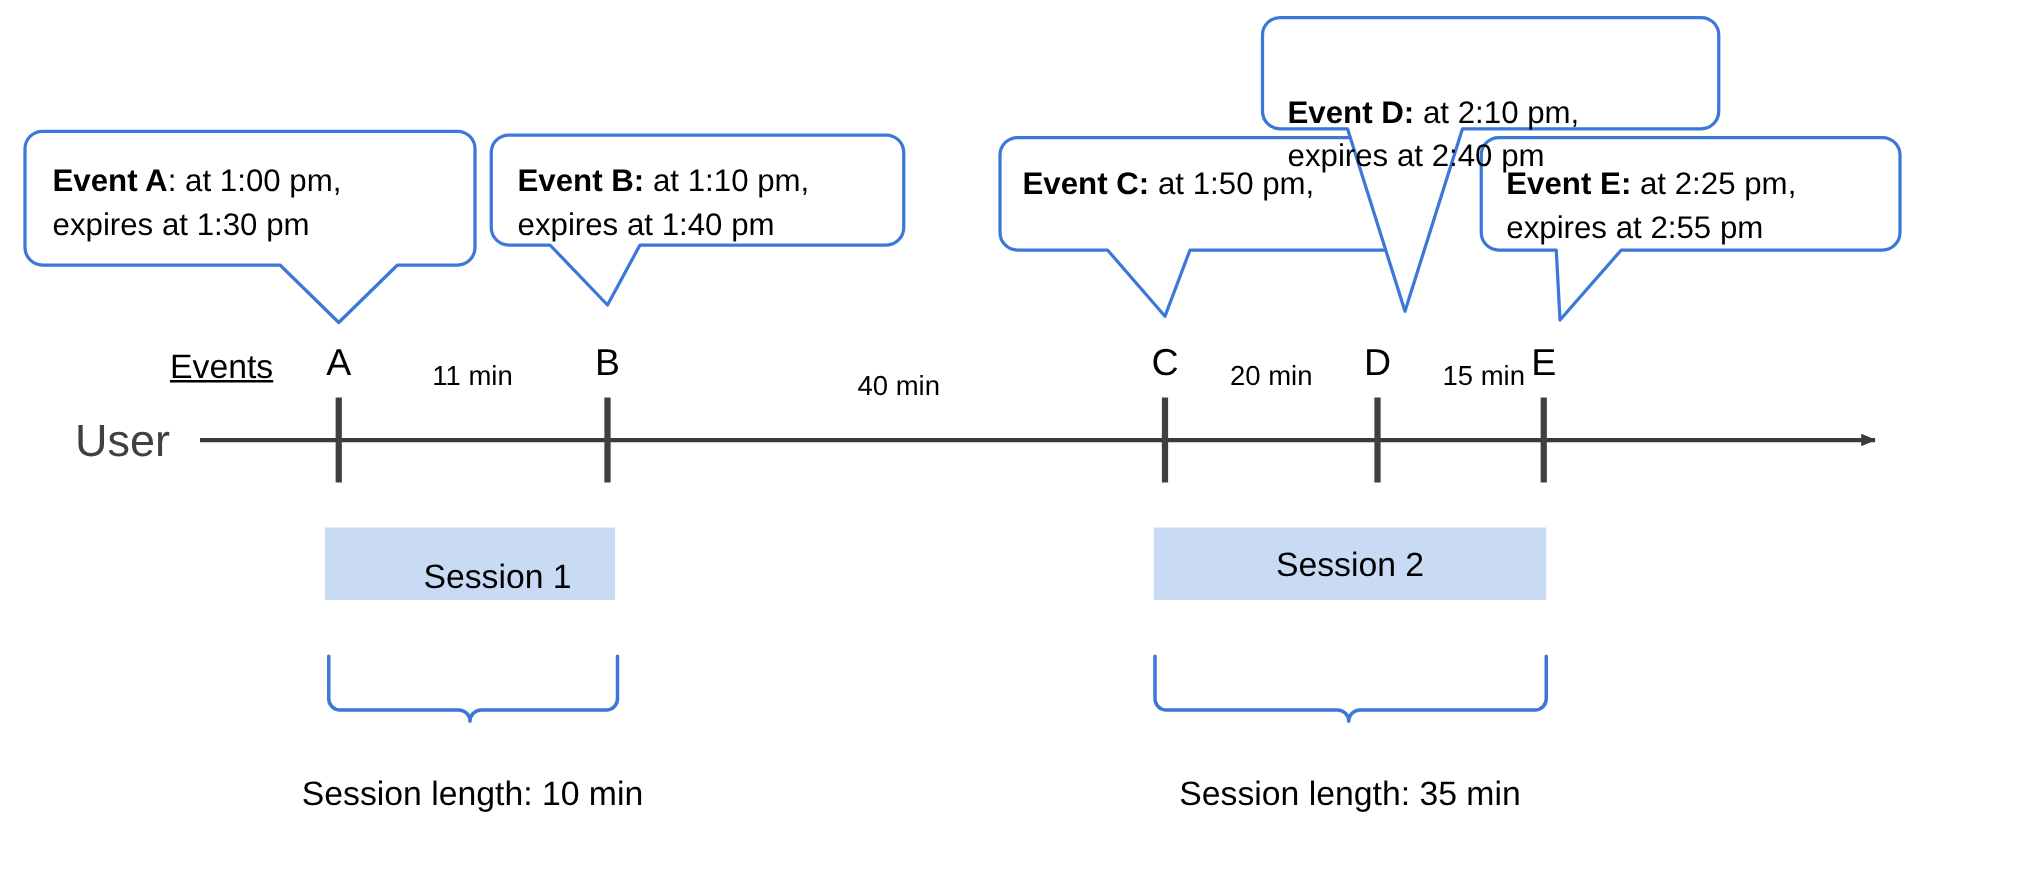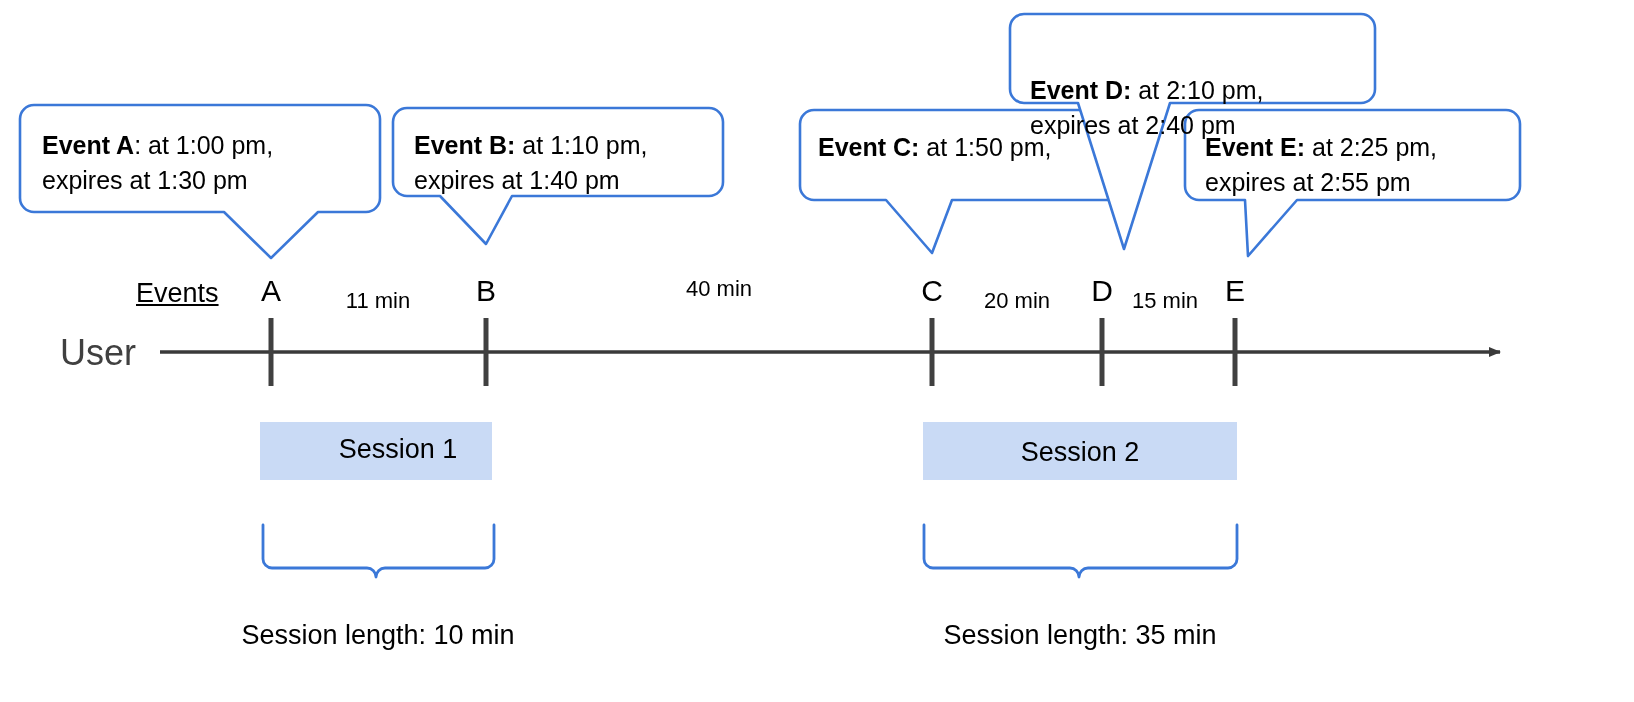--- a/index.html
+++ b/index.html
@@ -158,24 +158,24 @@
     <div class="axis-label-user" style="left:60px; top:332px;">User</div>
     <div class="axis-label-events" style="left:136px; top:278px;">Events</div>
 
     <div class="tick-label" style="left:241px; top:274px; width:60px;">A</div>
     <div class="tick-label" style="left:456px; top:274px; width:60px;">B</div>
     <div class="tick-label" style="left:902px; top:274px; width:60px;">C</div>
     <div class="tick-label" style="left:1072px; top:274px; width:60px;">D</div>
     <div class="tick-label" style="left:1205px; top:274px; width:60px;">E</div>
 
     <div class="interval-label" style="left:318px; top:288px; width:120px;">11 min</div>
-    <div class="interval-label" style="left:659px; top:276px; width:120px;">40 min</div>
+    <div class="interval-label" style="left:659px; top:296px; width:120px;">40 min</div>
     <div class="interval-label" style="left:957px; top:288px; width:120px;">20 min</div>
-    <div class="interval-label" style="left:1110px; top:288px; width:110px;">15 min</div>
+    <div class="interval-label" style="left:1110px; top:288px; width:110px;text-align:right;">15 min</div>
 
-    <div class="session-label" style="left:260px; top:434px; width:276px;">Session 1</div>
+    <div class="session-label" style="left:260px; top:446px; width:276px;">Session 1</div>
     <div class="session-label" style="left:923px; top:437px; width:314px;text-align:center;">Session 2</div>
 
     <div class="caption-label" style="left:216px; top:620px; width:324px;">Session length: 10 min</div>
     <div class="caption-label" style="left:918px; top:620px; width:324px;">Session length: 35 min</div>
 
   </div>
 </div>
 
 </body></html>

